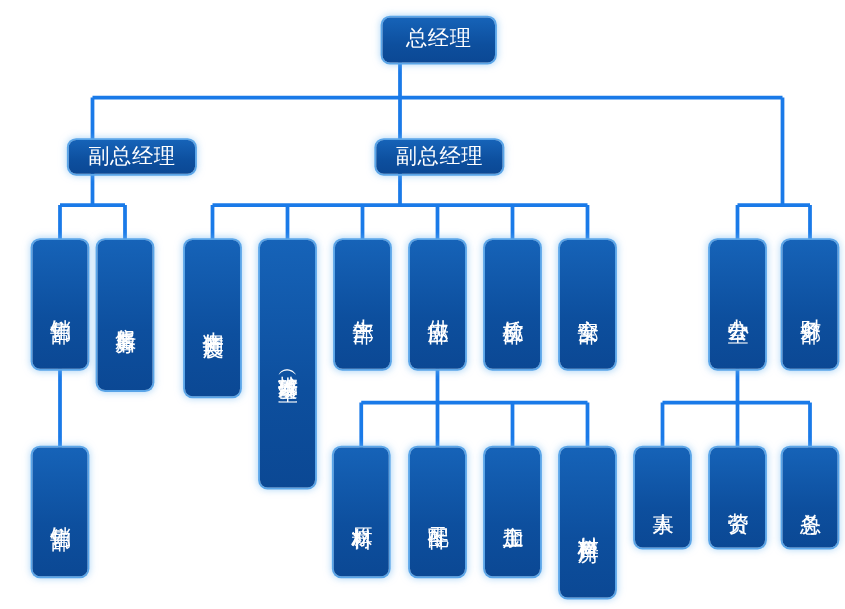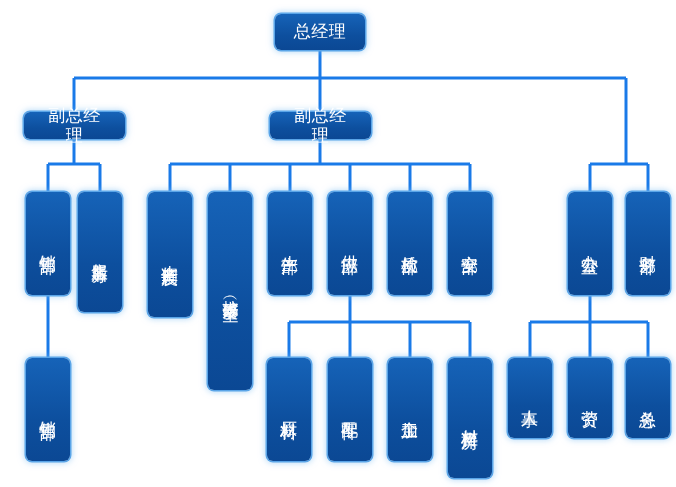--- a/index.html
+++ b/index.html
@@ -34,21 +34,22 @@
     align-items: center;
     justify-content: center;
     text-align: center;
     letter-spacing: 0.5px;
     box-shadow: 0 0 0 1.5px #5aa5e8, 0 0 6px 2px rgba(120,185,240,0.55);
     z-index: 2;
   }
   .node.horiz {
     font-size: 17px;
     line-height: 1.15;
-    padding: 0 16px;
+    padding: 0 6px;
+    margin-left: 31px;
   }
   .node.vert {
     writing-mode: vertical-rl;
     text-orientation: upright;
     font-size: 17px;
     line-height: 1.18;
     padding: 6px 0;
     letter-spacing: 1px;
   }
   .node.vert.small {

